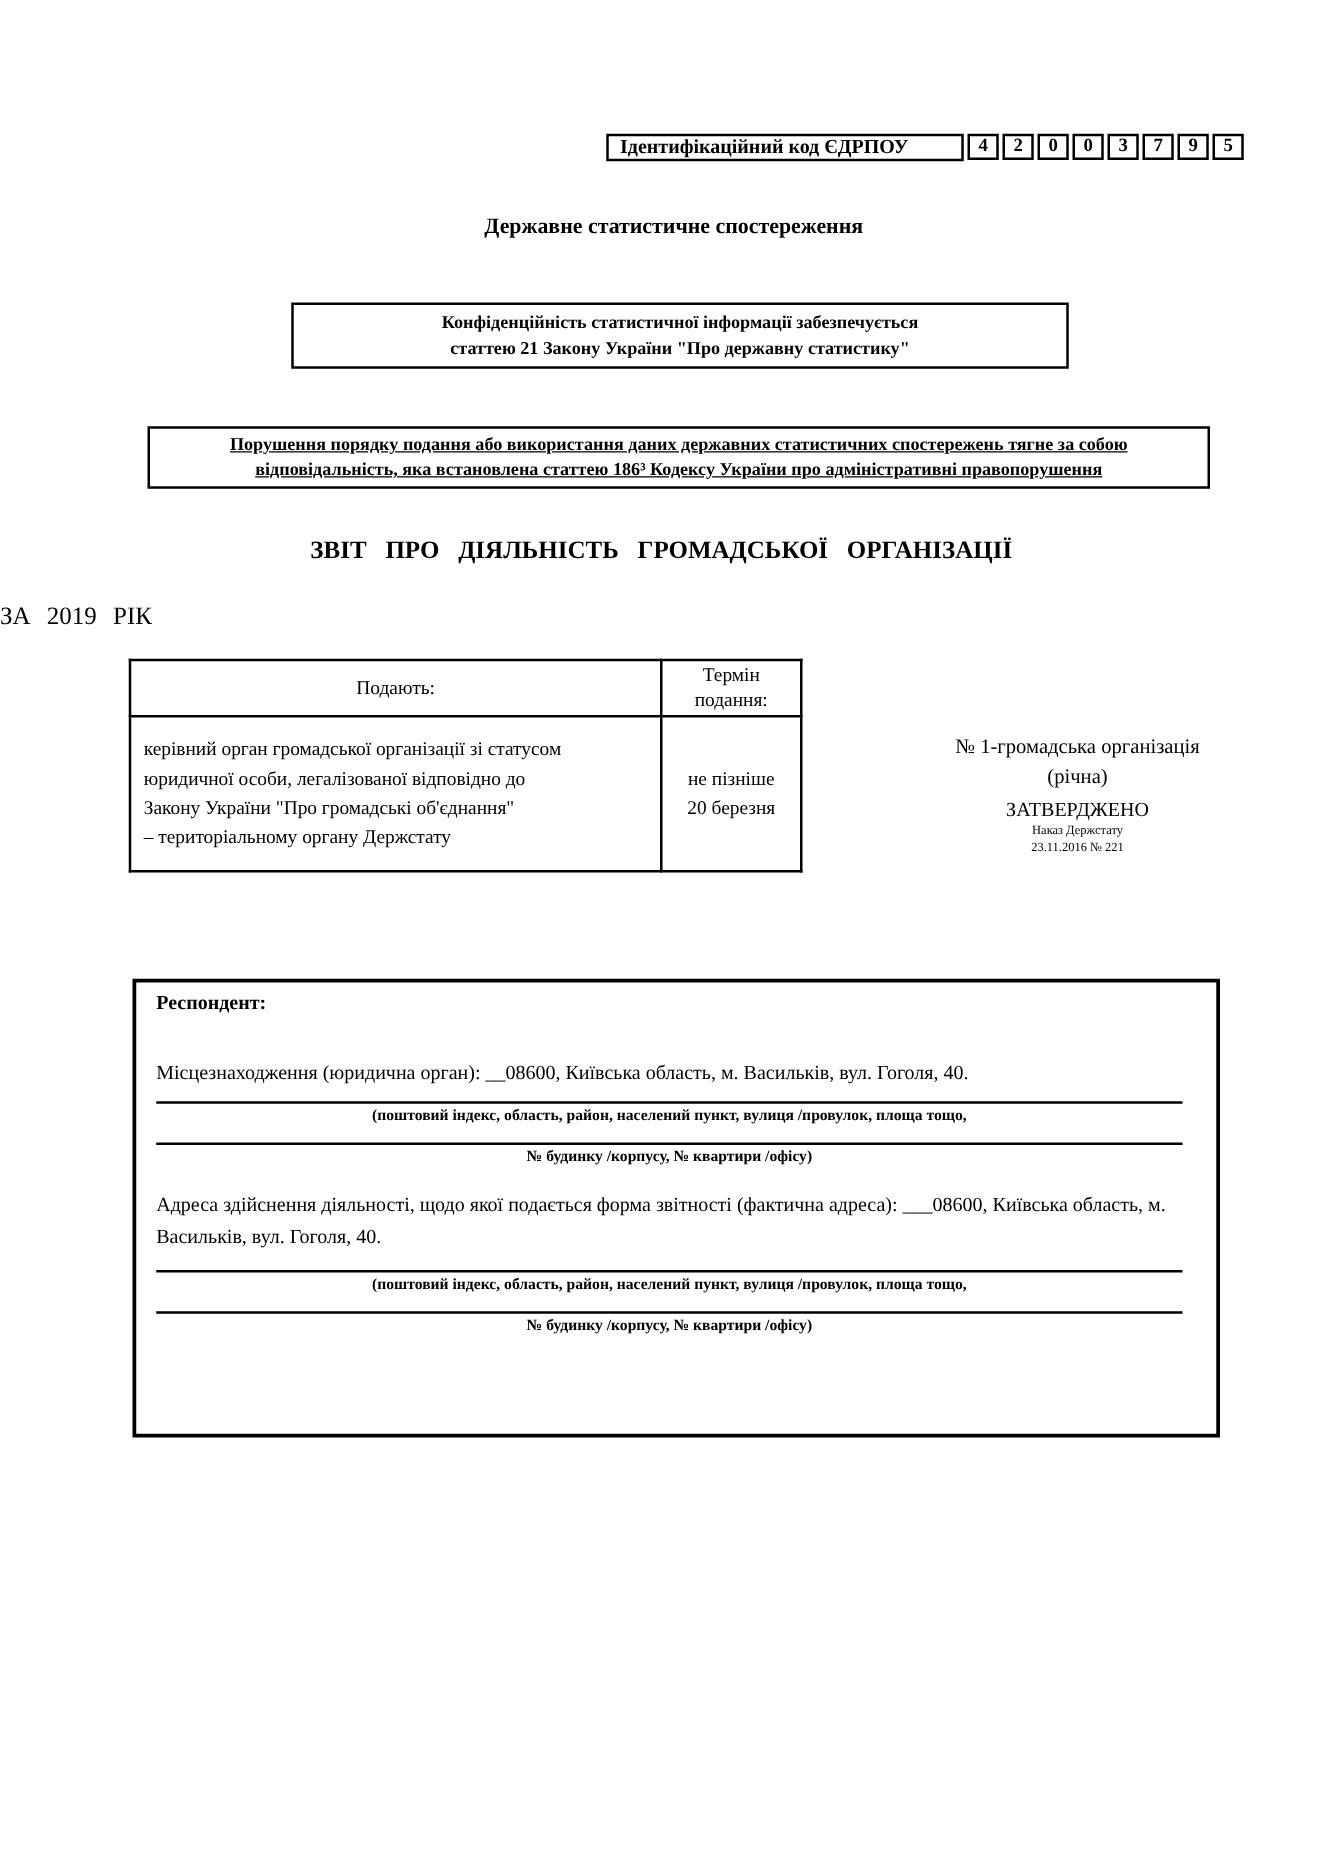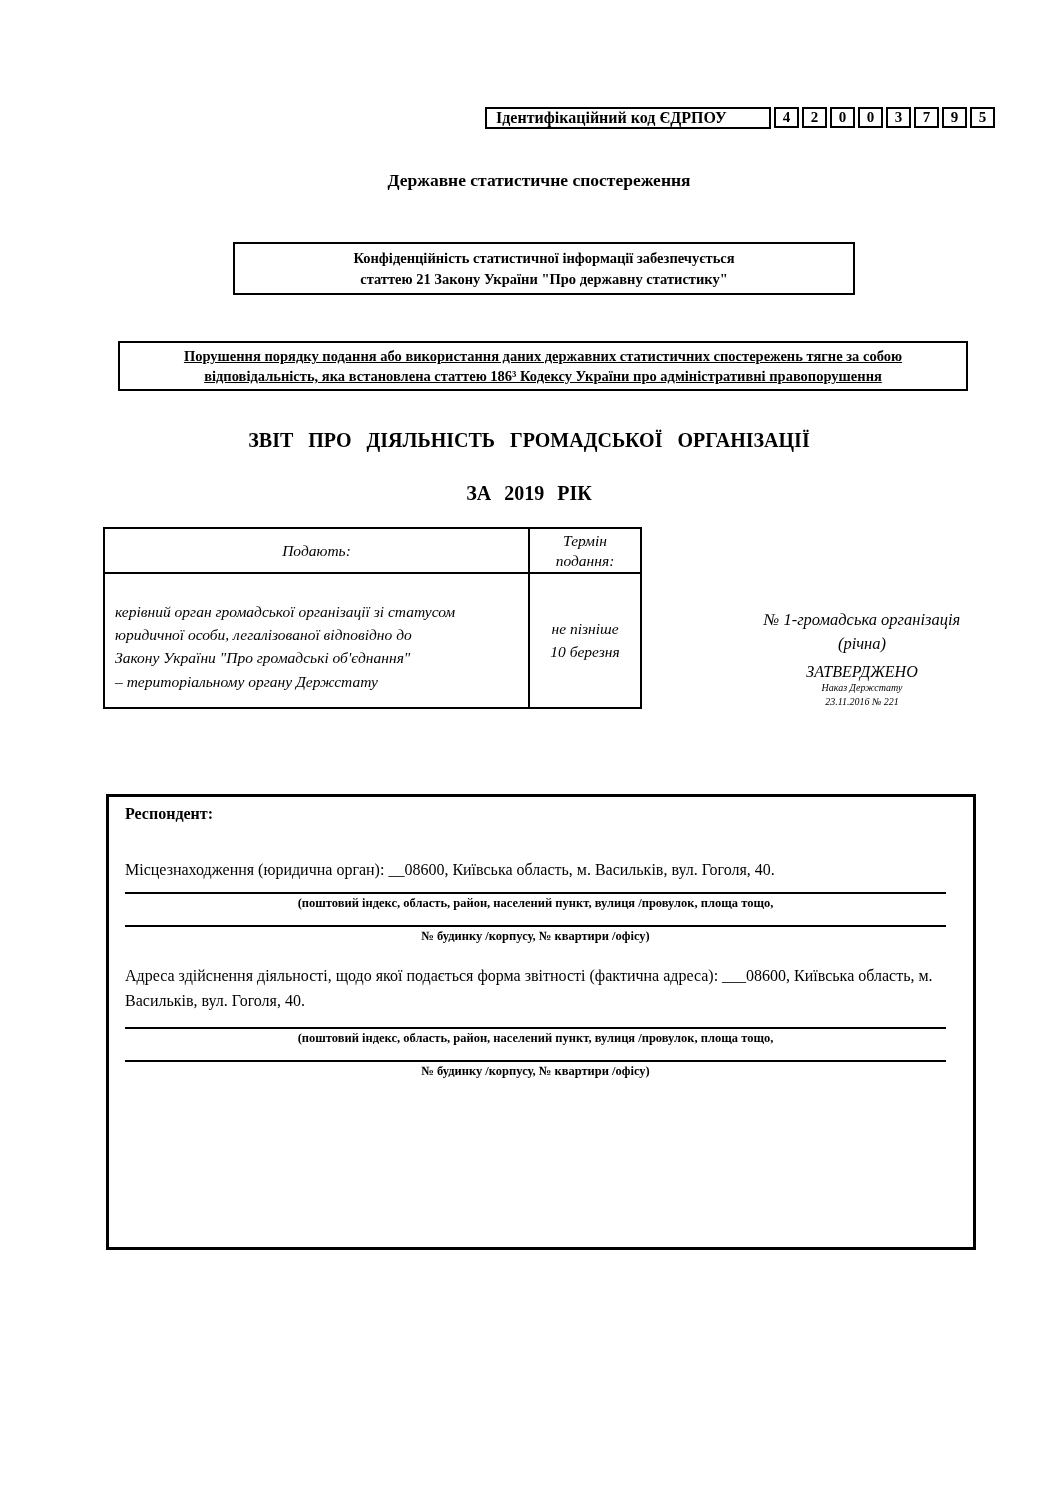--- a/index.html
+++ b/index.html
@@ -29,37 +29,37 @@
     text-align:center; font-weight:bold; font-size:14.5px;
     padding:4px 6px; line-height:1.42;
   }
   .violbox {
     margin:46px 0 0 118px; width:850px; border:2px solid #000;
     text-align:center; font-weight:bold; font-size:14.5px;
     padding:3px 8px; line-height:1.38;text-decoration:underline;
   }
 
   .title1 { margin-top:38px; text-align:center; font-weight:bold; font-size:20px; word-spacing:10px; }
-  .title2 { margin-top:30px; text-align:center; font-weight:bold; font-size:20px; word-spacing:8px; }
+  .title2 { margin-top:30px; font-weight:normal; font-size:20px; word-spacing:8px; }
 
-  .midrow { margin:22px 0 0 103px; display:flex; align-items:flex-end;font-style:italic; }
+  .midrow { margin:22px 0 0 103px; display:flex; align-items:center; }
   table.subtable { border-collapse:collapse; width:539px; table-layout:fixed; }
   table.subtable td { border:2px solid #000; font-size:15.5px; vertical-align:middle; }
   td.c2col { width:112px; }
   td.hcell { text-align:center; height:42px; white-space:pre-line; line-height:1.25; padding:2px 4px; }
-  td.c1b { padding:26px 6px 14px 10px; white-space:pre-line; line-height:1.5; height:124px;margin-left:20px; }
+  td.c1b { padding:14px 6px 14px 10px; white-space:pre-line; line-height:1.5; height:124px;margin-left:20px; }
   td.c2b { text-align:center; white-space:pre-line; line-height:1.5; }
 
   .approval { margin-left:50px; width:340px; text-align:center; padding-top:46px; }
   .ap-big  { font-size:16.5px; line-height:1.45; }
   .ap-mid  { font-size:16px; margin-top:7px; }
   .ap-sm   { font-size:10px; line-height:1.38; }
 
   .respbox {
-    margin:85px 0 0 106px; width:870px; height:456px;
+    margin:85px 0 0 106px; width:870px; height:367px;
     border:3px solid #000; padding:8px 16px 0 16px;
   }
   .resp-title { font-weight:bold; font-size:16px; }
   .fline { font-size:16px; }
   .nameline { margin-top:24px; }
   .uval { text-decoration:underline; }
   .addrline { margin-top:38px; }
   .fillzone { width:821px; }
   .rule { border-top:2px solid #000; width:100%; }
   .r1 { margin-top:13px; }
@@ -109,21 +109,21 @@
           <td class="hcell">Подають:</td>
           <td class="hcell c2col">Термін
 подання:</td>
         </tr>
         <tr>
           <td class="c1b">керівний орган громадської організації зі статусом
 юридичної особи, легалізованої відповідно до
 Закону України "Про громадські об'єднання"
 – територіальному органу Держстату</td>
           <td class="c2b c2col">не пізніше
-10 березня</td>
+20 березня</td>
         </tr>
       </tbody>
     </table>
 
     <div class="approval">
       <div class="ap-big">№ 1-громадська організація</div>
       <div class="ap-big">(річна)</div>
       <div class="ap-mid">ЗАТВЕРДЖЕНО</div>
       <div class="ap-sm">Наказ Держстату</div>
       <div class="ap-sm">23.11.2016 № 221</div>

